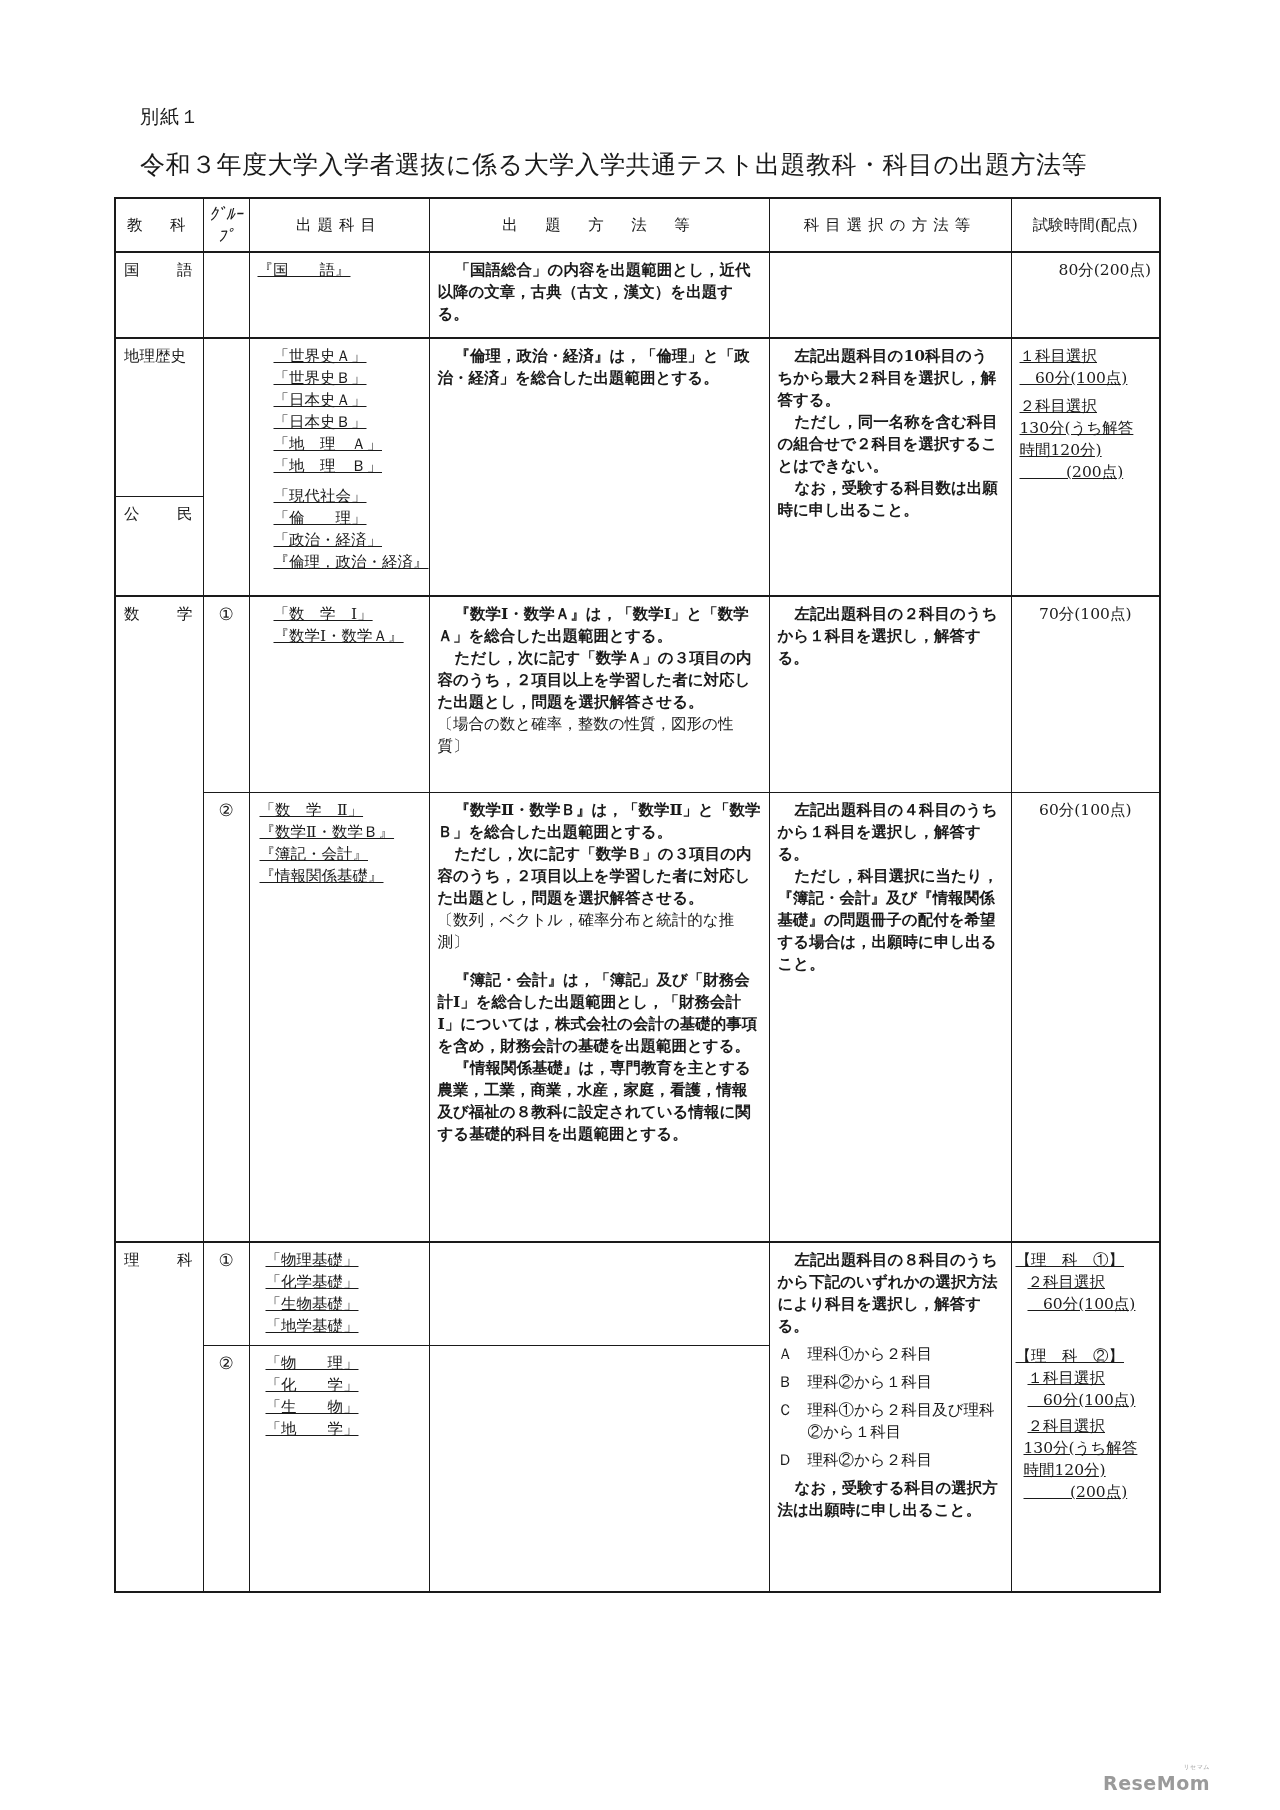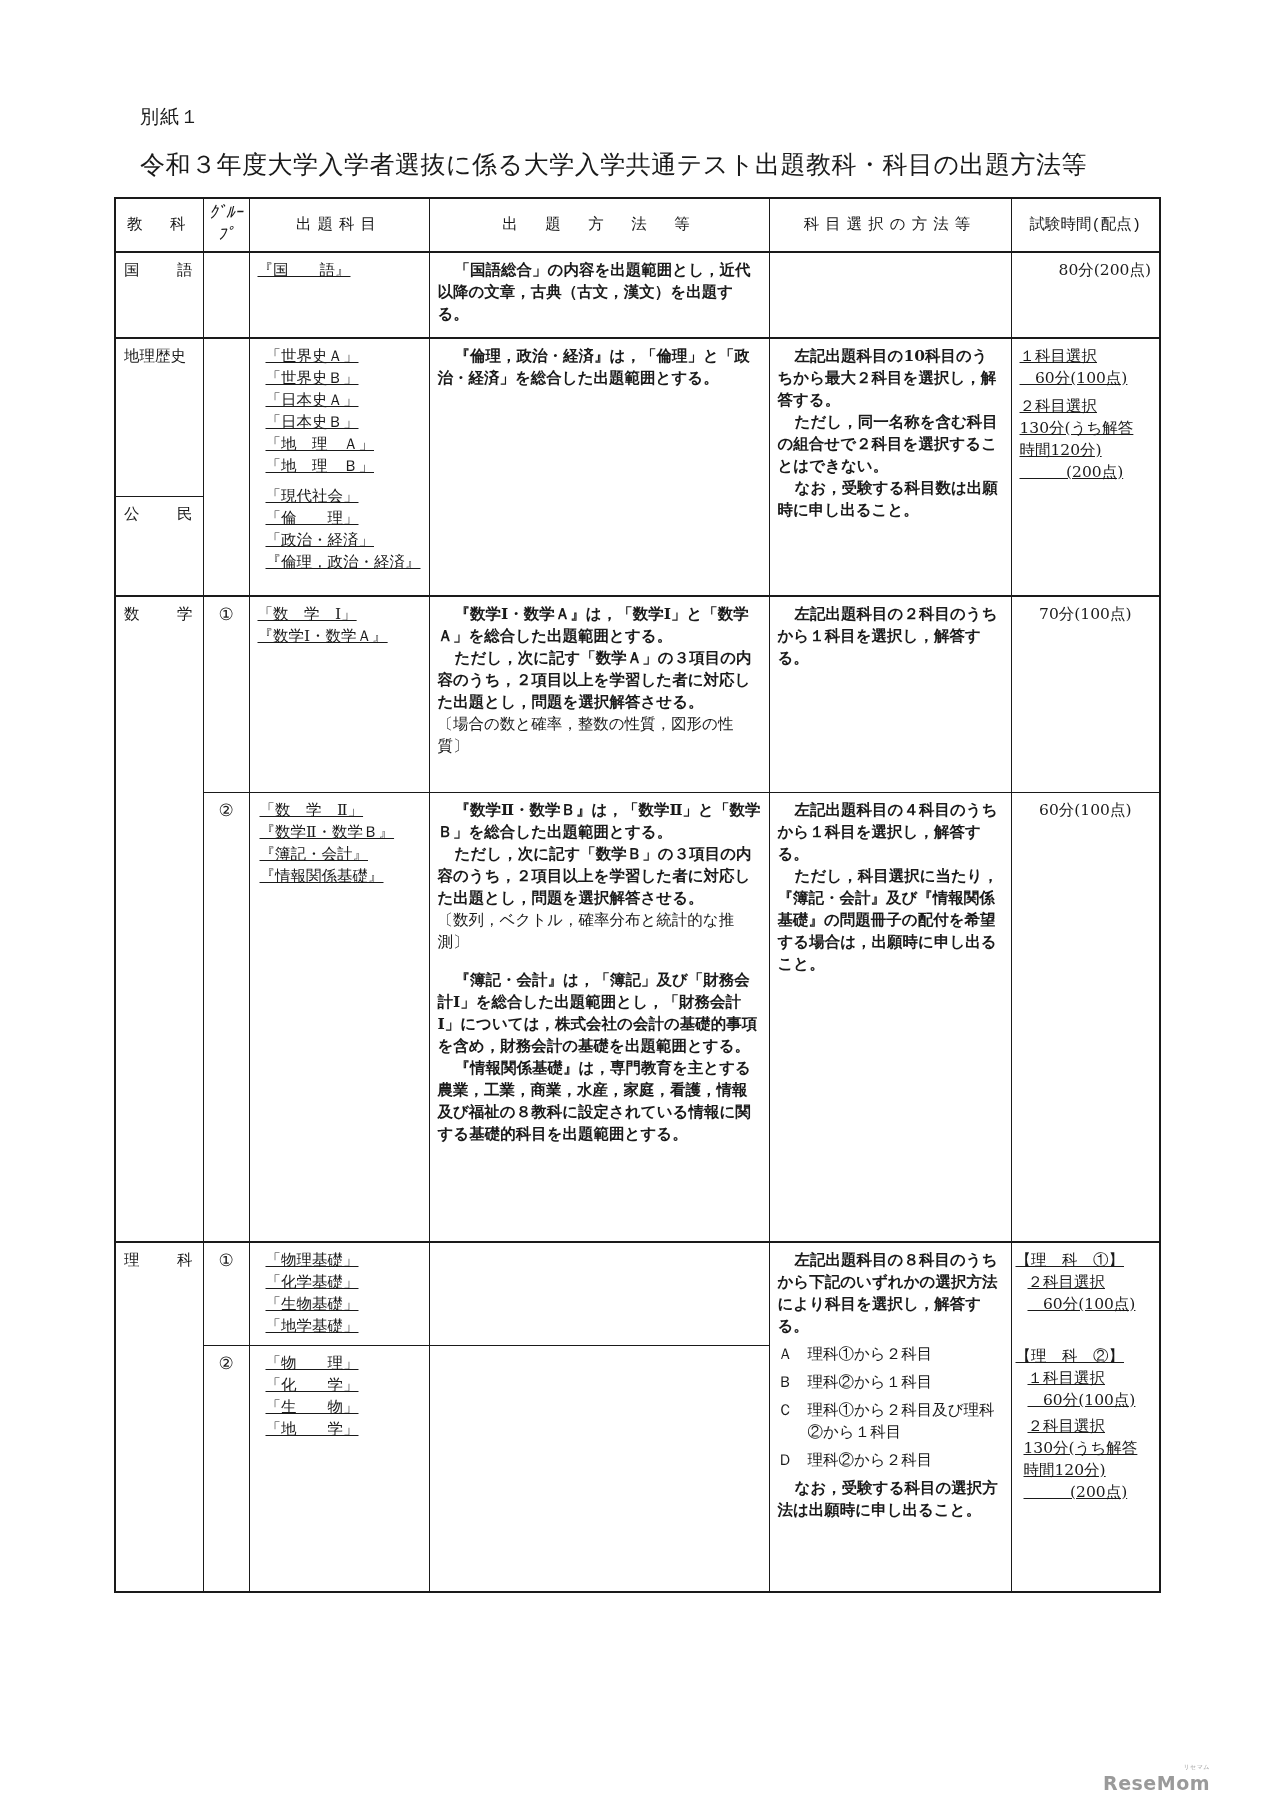--- a/index.html
+++ b/index.html
@@ -17,21 +17,21 @@
     border: 2.5px solid #1a1a1a;
   }
   .tbl td, .tbl th {
     border: 1.5px solid #1a1a1a; vertical-align: top;
     font-size: 15.5px; line-height: 22px; font-weight: normal;
     padding: 6px 8px; text-align: left;
   }
   .tbl th { text-align: center; vertical-align: middle; height: 34px; padding: 4px; letter-spacing: 6px; }
   .tbl th.narrow { letter-spacing: 0; font-size: 17px; font-style: italic; }
   .tbl th.time { letter-spacing: 0; }
-  .tbl thead tr { border-bottom: 2.5px solid #1a1a1a; font-family: Liberation Mono, monospace; }
+  .tbl thead tr { border-bottom: 2.5px solid #1a1a1a; }
   .subj { display: flex; justify-content: space-between; padding-right: 2px; }
   .grp { text-align: center !important; font-size: 17px !important; }
   .line { display: block; white-space: pre; text-decoration: underline; }
   .para { display: block; }
   .indent { text-indent: 1.1em; font-weight: bold; }
   .dashed-top td { border-top: 1.5px dashed #333 !important; }
   .heavy-top td { border-top: 2.5px solid #1a1a1a; margin-left: 7px; }
   .sep-block { margin-top: 16px; }
   .logo {
     position: absolute; right: 70px; top: 1772px;
@@ -81,21 +81,21 @@
       <td>
           <span class="para indent">「国語総合」の内容を出題範囲とし，近代以降の文章，古典（古文，漢文）を出題する。</span>
         </td>
       <td></td>
       <td style="text-align:right"><span>80分(200点)</span></td>
     </tr>
 
     <tr class="heavy-top" style="height:158px">
       <td><span>地理歴史</span></td>
       <td rowspan="2"></td>
-      <td rowspan="2" style="padding-left:16px">
+      <td rowspan="2" style="padding-left:24px">
         <span class="line">「世界史Ａ」</span>
         <span class="line">「世界史Ｂ」</span>
         <span class="line">「日本史Ａ」</span>
         <span class="line">「日本史Ｂ」</span>
         <span class="line">「地　理　Ａ」</span>
         <span class="line">「地　理　Ｂ」</span>
         <div style="height:8px"></div>
         <span class="line">「現代社会」</span>
         <span class="line">「倫　　理」</span>
         <span class="line">「政治・経済」</span>
@@ -129,21 +129,21 @@
     </tr>
 
     <tr class="heavy-top" style="height:196px">
       <td rowspan="2">
           <div class="subj">
             <span>数</span>
             <span>学</span>
           </div>
         </td>
       <td class="grp">①</td>
-      <td style="padding-left:8px">
+      <td style="padding-left:24px">
         <span class="line">「数　学　Ⅰ」</span>
         <span class="line">『数学Ⅰ・数学Ａ』</span>
       </td>
       <td>
         <span class="para indent">『数学Ⅰ・数学Ａ』は，「数学Ⅰ」と「数学Ａ」を総合した出題範囲とする。</span>
         <span class="para indent">ただし，次に記す「数学Ａ」の３項目の内容のうち，２項目以上を学習した者に対応した出題とし，問題を選択解答させる。</span>
         <span class="para">〔場合の数と確率，整数の性質，図形の性質〕</span>
       </td>
       <td>
           <span class="para indent">左記出題科目の２科目のうちから１科目を選択し，解答する。</span>

